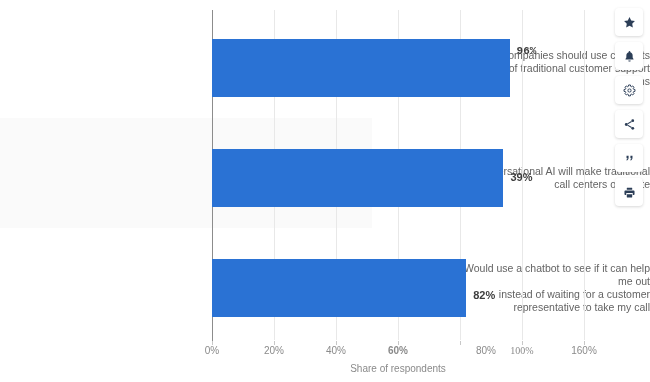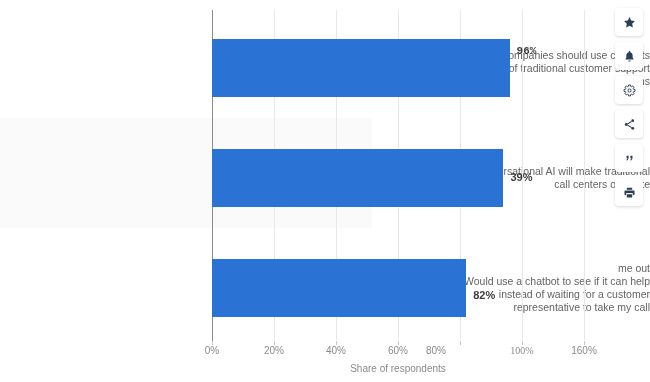--- a/index.html
+++ b/index.html
@@ -143,22 +143,22 @@
   <div class="cat-label" style="top: 48.5px;" id="cat0">
       <div>More companies should use chatbots</div>
       <div>instead of traditional customer support</div>
       <div>teams</div>
     </div>
   <div class="cat-label" style="top: 165px;" id="cat1">
       <div>Conversational AI will make traditional</div>
       <div>call centers obsolete</div>
     </div>
   <div class="cat-label" style="top:262px;" id="cat2">
+      <div>Would use a chatbot to see if it can help</div>
       <div>me out</div>
-      <div>Would use a chatbot to see if it can help</div>
       <div>instead of waiting for a customer</div>
       <div>representative to take my call</div>
     </div>
 
   <div class="axis-title">Share of respondents</div>
 
   <div class="toolbar">
 
     <div class="tool-btn">
       <span>
@@ -221,24 +221,24 @@
 <div class="tick-mark" style="left: 212px;"></div>
     <div class="tick-label" style="left: 190px;">0%</div>
     <div class="gridline" style="left: 274px; top: 10px;"></div>
     <div class="tick-mark" style="left: 274px;"></div>
     <div class="tick-label" style="left: 252px;">20%</div>
     <div class="gridline" style="left: 336px; top: 10px;"></div>
     <div class="tick-mark" style="left: 336px;"></div>
     <div class="tick-label" style="left: 314px;">40%</div>
     <div class="gridline" style="left: 398px; top: 10px;"></div>
     <div class="tick-mark" style="left: 398px;"></div>
-    <div class="tick-label" style="left: 376px;">60%</div>
+    <div class="tick-label" style="left: 376px; font-weight: bold;">60%</div>
     <div class="gridline" style="left: 460px; top: 10px;"></div>
     <div class="tick-mark" style="left: 460px;"></div>
-    <div class="tick-label" style="left: 414px;">80%</div>
+    <div class="tick-label" style="left: 464px;">80%</div>
     <div class="gridline" style="left: 522px; top: 10px;"></div>
     <div class="tick-mark" style="left: 522px;"></div>
     <div class="tick-label" style="left: 500px; font-family: Liberation Serif, serif;">100%</div>
     <div class="gridline" style="left: 584px; top: 10px;"></div>
     <div class="tick-mark" style="left: 584px;"></div>
     <div class="tick-label" style="left: 562px;">160%</div>
     <div class="bar" style="left: 212px; top: 39px; width: 297.6px; height: 58px; background: rgb(42, 114, 212);"></div>
     <div class="bar-value" style="left: 516.6px; top: 45px; font-family: Liberation Mono, monospace;">96%</div>
     <div class="bar" style="left: 212px; top: 149px; width: 291.4px; height: 58px; background: rgb(42, 114, 212);"></div>
     <div class="bar-value" style="left: 510.4px; top: 171px;">39%</div>

